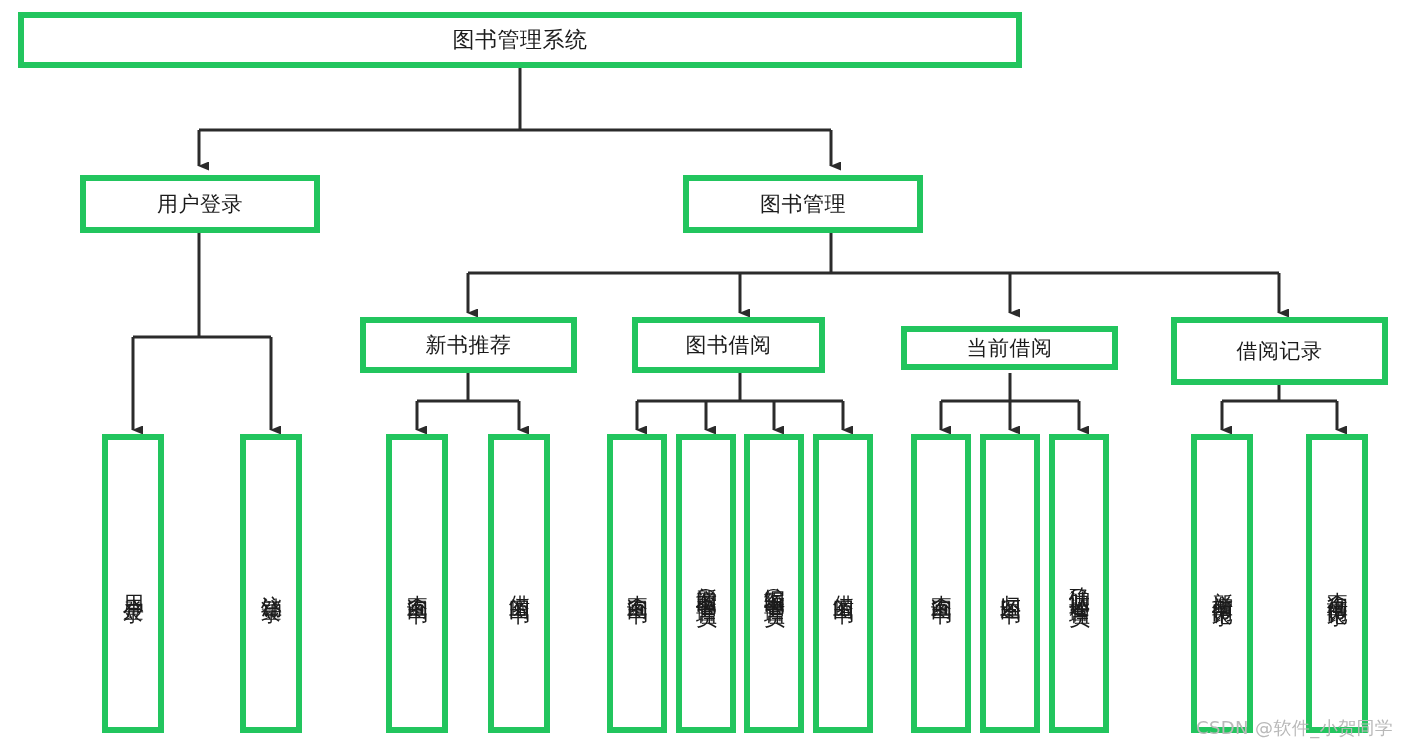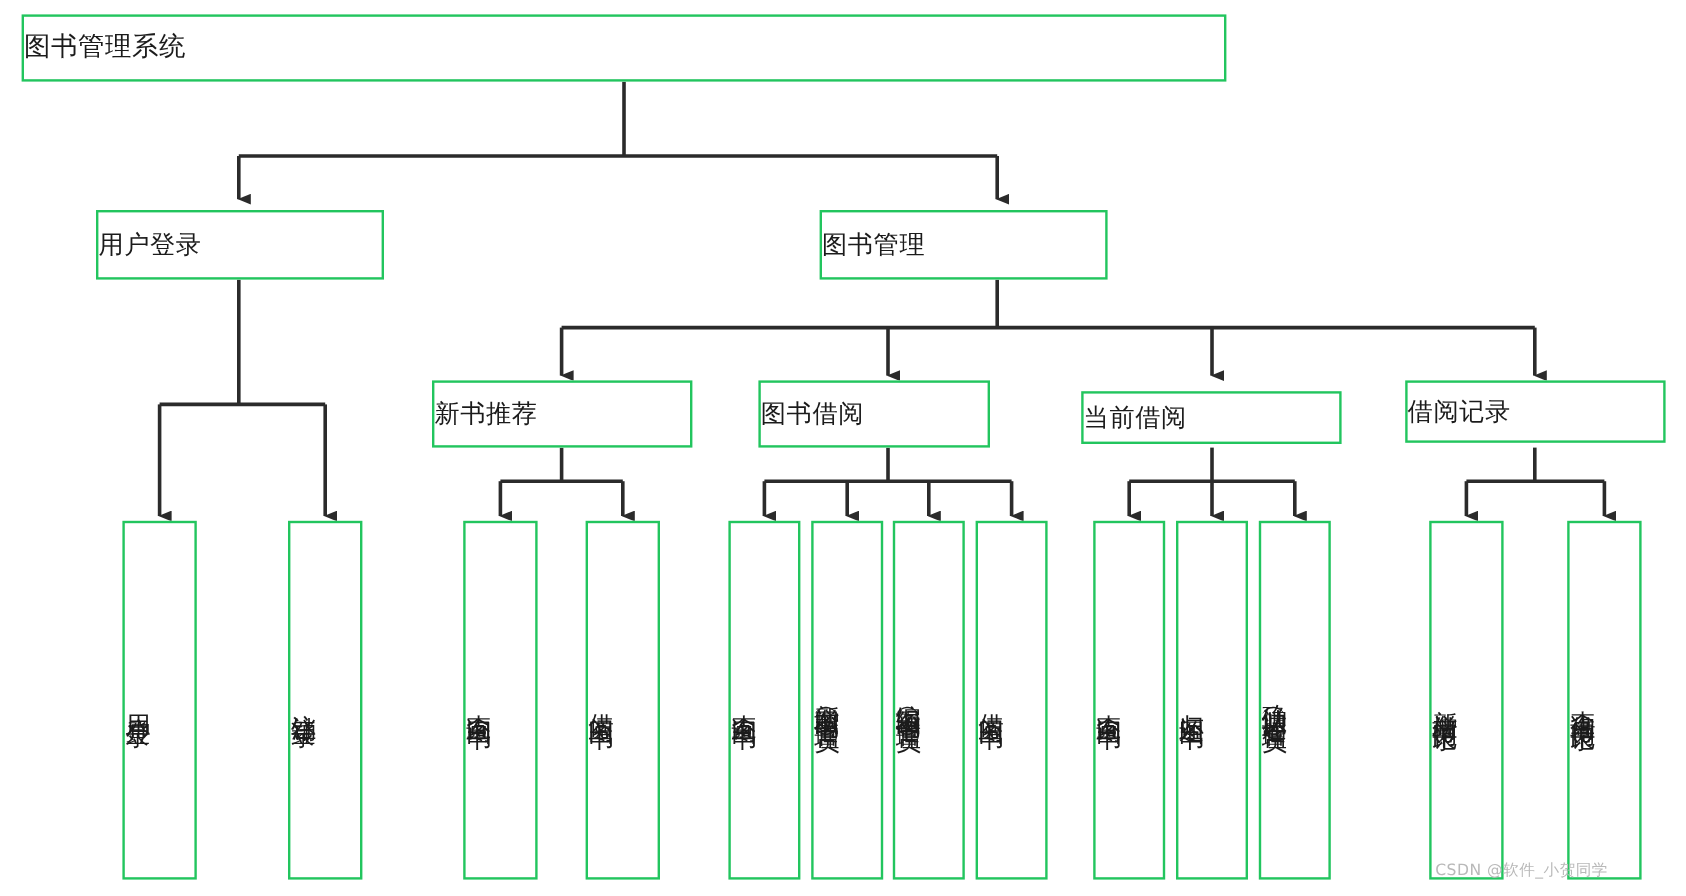--- a/index.html
+++ b/index.html
@@ -23,24 +23,24 @@
     position: absolute;
     left: 0;
     top: 0;
     width: 1405px;
     height: 747px;
   }
   .node {
     position: absolute;
     box-sizing: border-box;
     background: #ffffff;
-    border: 2px solid #22c55e;
+    border: 6px solid #22c55e;
     display: flex;
     align-items: center;
-    justify-content: flex-start;
+    justify-content: center;
     z-index: 2;
   }
   .node-label {
     font-size: 21px;
     line-height: 1.28;
     letter-spacing: 0.5px;
     color: #1b1b1b;
     white-space: nowrap;
     text-align: center;
   }
@@ -48,21 +48,21 @@
     writing-mode: vertical-rl;
     text-orientation: upright;
     letter-spacing: 3px;
     line-height: 1.0;
     font-size: 21px;
   }
   .node.root .node-label { font-size: 22px; }
   .node.level2 .node-label { font-size: 21px; }
   .watermark {
     position: absolute;
-    font-size: 13px;
+    font-size: 18px;
     color: #b9b9b9;
     white-space: nowrap;
     z-index: 5;
     letter-spacing: 0.4px;
   }
 </style>
 </head>
 <body>
 
 <div id="diagram-root">
@@ -135,21 +135,21 @@
 
   <div class="node level2" style="left:360px; top:317px; width:217px; height:56px;">
     <span class="node-label">新书推荐</span>
   </div>
   <div class="node level2" style="left:632px; top:317px; width:193px; height:56px;">
     <span class="node-label">图书借阅</span>
   </div>
   <div class="node level2" style="left:901px; top:326px; width:217px; height:44px;">
     <span class="node-label">当前借阅</span>
   </div>
-  <div class="node level2" style="left:1171px; top:317px; width:217px; height:52px;">
+  <div class="node level2" style="left:1171px; top:317px; width:217px; height:68px;">
     <span class="node-label">借阅记录</span>
   </div>
 
   <div class="node vertical" style="left:102px; top:434px; width:62px; height:299px;">
     <span class="node-label">用户登录</span>
   </div>
   <div class="node vertical" style="left:240px; top:434px; width:62px; height:299px;">
     <span class="node-label">注销登录</span>
   </div>
 

